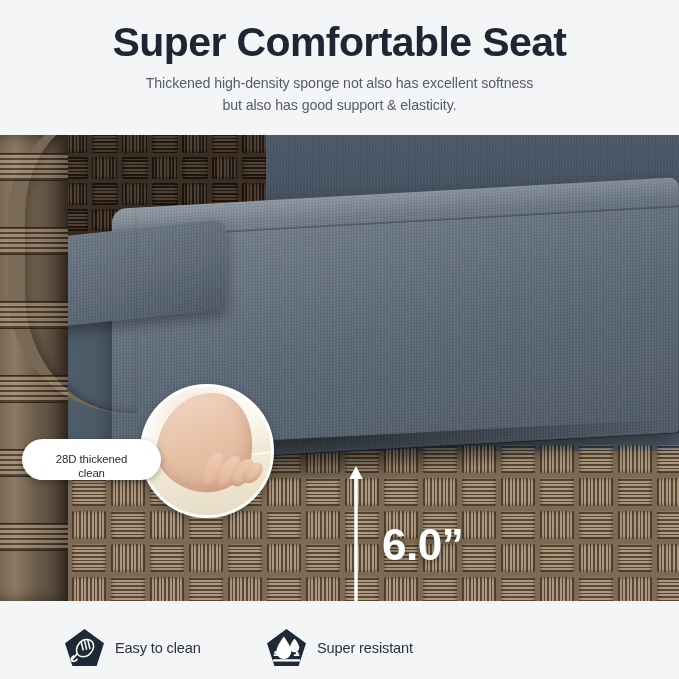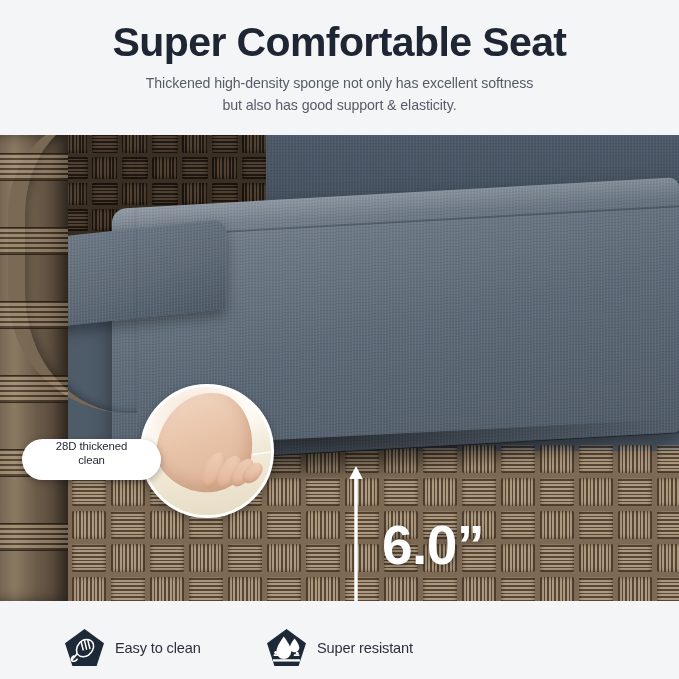--- a/index.html
+++ b/index.html
@@ -189,35 +189,35 @@
     position:absolute;
     background:linear-gradient(160deg,#f0cfb8,#e0b295);
     border-radius:50% 50% 46% 46%;
     box-shadow:inset -2px -2px 4px rgba(150,100,70,.28);
   }
 
   
   .pill{
     position:absolute;left:22px;top:304px;width:139px;height:41px;
     background:#ffffff;border-radius:21px;
-    display:flex;align-items:flex-start;justify-content:center;
+    display:flex;align-items:flex-end;justify-content:center;
     box-shadow:0 2px 7px rgba(0,0,0,.28);
   }
   .pill span{
     font-size:11.4px;line-height:14px;color:#242b36;
     text-align:center;letter-spacing:-0.1px;
   }
 
   
   .dim-arrow{
     position:absolute;left:348px;top:331px;width:16px;height:170px;
   }
   .dim-value{
     position:absolute;left:382px;top:383px;
-    font-size:55px;line-height:54px;font-weight:bold;
+    font-size:44px;line-height:54px;font-weight:bold;
     color:#ffffff;letter-spacing:-0.5px;
     text-shadow:0 2px 7px rgba(0,0,0,.40);
     white-space:nowrap;
   }
 
   
   .footer{
     position:absolute;left:0;top:601px;width:679px;height:78px;
     background:#f4f5f7;
     display:flex;align-items:center;
@@ -231,21 +231,21 @@
     font-size:14.6px;color:#2a313c;letter-spacing:-0.15px;white-space:nowrap;
   }
 </style>
 </head>
 <body>
 
 <div id="page">
 
   <div class="header">
     <div class="title">Super Comfortable Seat</div>
-    <div class="subtitle">Thickened high-density sponge not only has excellent softness</div>
+    <div class="subtitle">Thickened high-density sponge not also has excellent softness</div>
     <div class="subtitle" style="margin-top:1px;">but also has good support &amp; elasticity.</div>
   </div>
 
   <div class="photo">
 
     <div class="wicker-back" id="wback">
         <div class="cell h" style="left:2px;top:-4px;width:26px;height:22px;"></div>
         <div class="cell" style="left:32px;top:-4px;width:26px;height:22px;"></div>
         <div class="cell h" style="left:62px;top:-4px;width:26px;height:22px;"></div>
         <div class="cell" style="left:92px;top:-4px;width:26px;height:22px;"></div>

